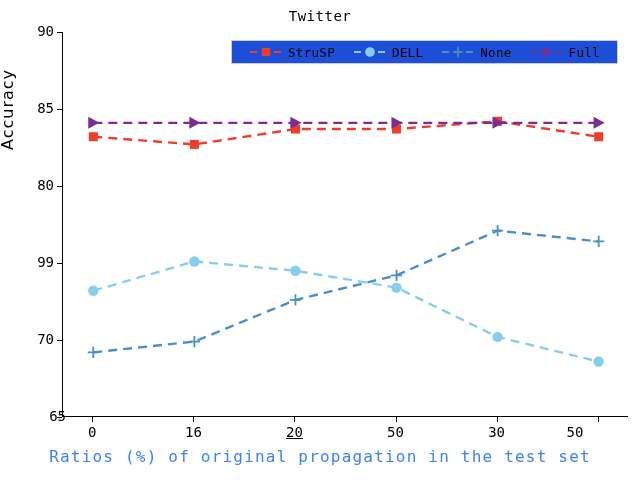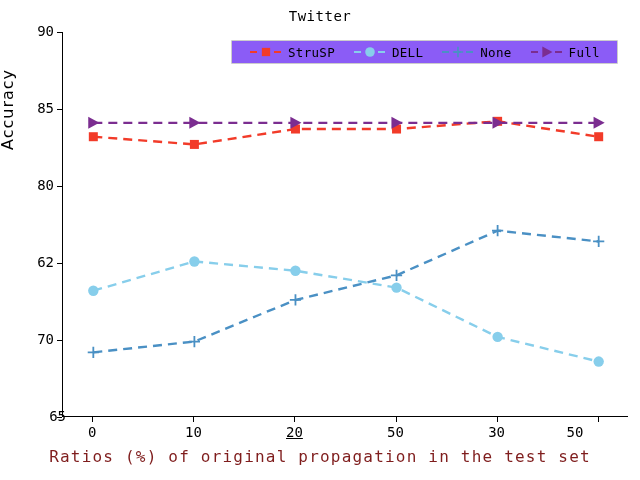--- a/index.html
+++ b/index.html
@@ -55,31 +55,31 @@
     width:40px;margin-left:-20px;text-align:center;
     font-size:14px;color:#000;
     font-family:"DejaVu Sans Mono", monospace;
   }
   .xtick-mark{
     position:absolute;top:417px;width:0;height:5px;
     border-left:1.6px solid #000;
   }
   #xlabel{
     position:absolute;left:0;top:447px;width:640px;
-    text-align:center;font-size:16px;color:#7f1d1d;
+    text-align:center;font-size:16px;color:#3b82f6;
     font-family:"DejaVu Sans Mono", monospace;
     letter-spacing:1.2px;
   }
 
   
   #legend{
     position:absolute;left:231px;top:40px;
     height:24px;
     border:0.9px solid #cccccc;
-    background:#8b5cf6;
+    background:#1d4ed8;
     display:flex;align-items:center;
     padding:0 8px;
     box-sizing:border-box;
     border-radius:1px;
   }
   .legend-entry{
     display:flex;align-items:center;
     margin:0 9px;
   }
   .legend-entry svg{display:block;}
@@ -162,31 +162,31 @@
   </div>
 
   <div id="ylabel">Accuracy</div>
   <div id="xlabel">Ratios (%) of original propagation in the test set</div>
 
   <div id="axis-decor">
       <div class="ytick-label" style="left: 26px; top: 417px;">65</div>
       <div class="ytick-mark" style="left: 57px; top: 417px;"></div>
       <div class="ytick-label" style="left: 14px; top: 340px;">70</div>
       <div class="ytick-mark" style="left: 57px; top: 340px;"></div>
-      <div class="ytick-label" style="left: 14px; top: 263px;">62</div>
+      <div class="ytick-label" style="left: 14px; top: 263px;">99</div>
       <div class="ytick-mark" style="left: 57px; top: 263px;"></div>
       <div class="ytick-label" style="left: 14px; top: 186px;">80</div>
       <div class="ytick-mark" style="left: 57px; top: 186px;"></div>
       <div class="ytick-label" style="left: 14px; top: 109px;">85</div>
       <div class="ytick-mark" style="left: 57px; top: 109px;"></div>
       <div class="ytick-label" style="left: 14px; top: 32px;">90</div>
       <div class="ytick-mark" style="left: 57px; top: 32px;"></div>
       <div class="xtick-label" style="left: 92.3214px;">0</div>
       <div class="xtick-mark" style="left: 92.3214px;"></div>
-      <div class="xtick-label" style="left: 193.393px;">10</div>
+      <div class="xtick-label" style="left: 193.393px;">16</div>
       <div class="xtick-mark" style="left: 193.393px;"></div>
       <div class="xtick-label" style="left: 294.464px; text-decoration: underline;">20</div>
       <div class="xtick-mark" style="left: 294.464px;"></div>
       <div class="xtick-label" style="left: 395.536px;">50</div>
       <div class="xtick-mark" style="left: 395.536px;"></div>
       <div class="xtick-label" style="left: 496.607px;">30</div>
       <div class="xtick-mark" style="left: 496.607px;"></div>
       <div class="xtick-label" style="left: 575px;">50</div>
       <div class="xtick-mark" style="left: 597.679px;"></div>
     </div>

